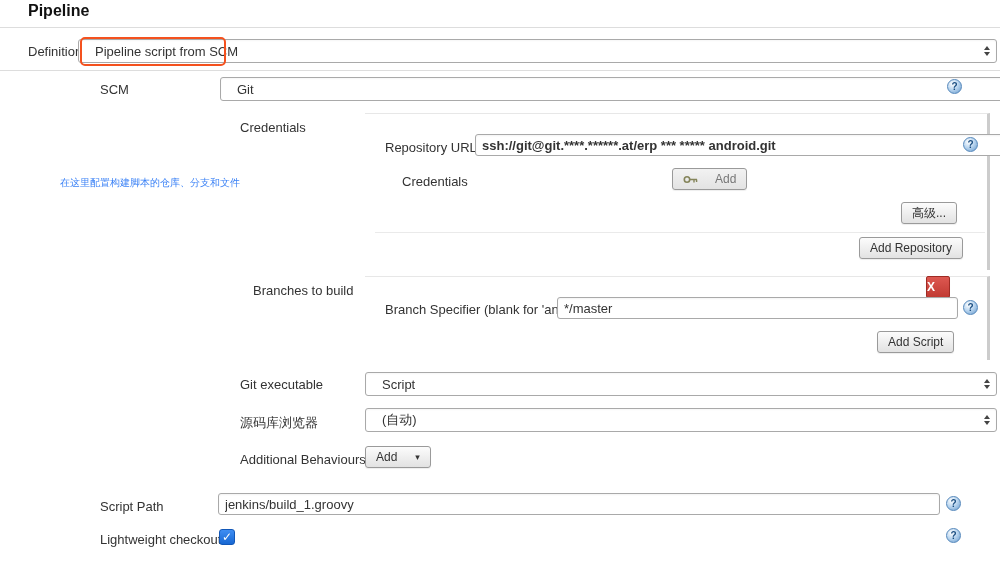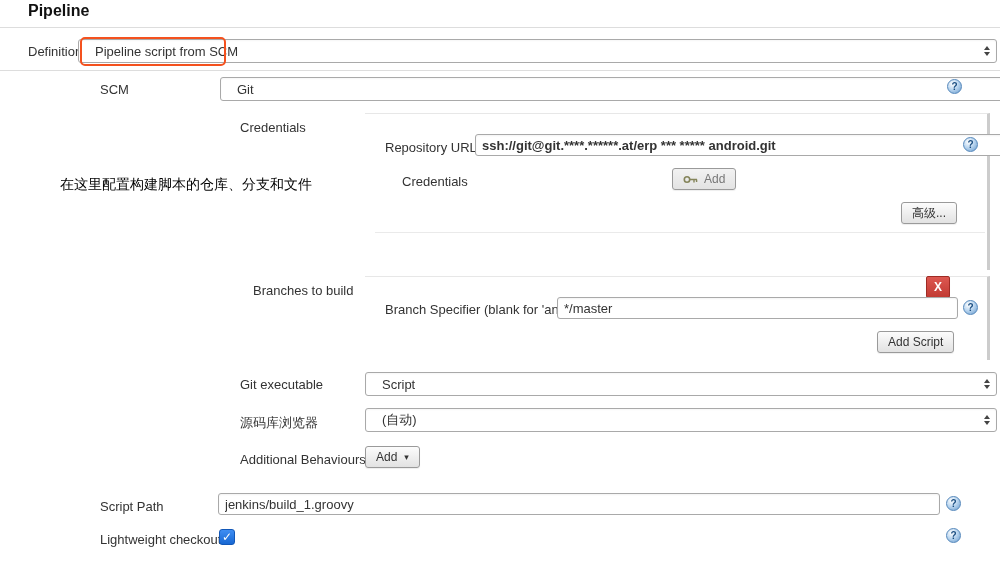--- a/index.html
+++ b/index.html
@@ -12,26 +12,26 @@
   .divider{position:absolute;left:0;width:100%;height:1px;background:#ddd}
   .sep{position:absolute;height:1px;background:#eaeaea}
   .select{position:absolute;background:#fff;border:1px solid #a9a9a9;border-radius:3px;font-size:13px;display:flex;align-items:center;padding:0 20px 0 16px;height:24px;box-shadow:inset 0 1px 2px rgba(0,0,0,.04);cursor:default}
   .select .val{white-space:nowrap;overflow:hidden}
   .arrows{position:absolute;right:6px;top:50%;transform:translateY(-50%);display:flex;flex-direction:column;gap:2px}
   .arrows i{display:block;width:0;height:0;border-left:3.5px solid transparent;border-right:3.5px solid transparent}
   .arrows i.up{border-bottom:4px solid #444}
   .arrows i.down{border-top:4px solid #444}
   .input{position:absolute;border:1px solid #a9a9a9;border-radius:3px;font-size:13px;padding:0 6px;height:22px;font-family:inherit;color:#333;box-shadow:inset 0 1px 2px rgba(0,0,0,.05);background:#fff}
   .help{position:absolute;width:15px;height:15px;border-radius:50%;background:radial-gradient(circle at 35% 30%,#ffffff,#bcd7f0 45%,#6699cc);border:1px solid #5588bb;color:#1c4f82;font-size:10px;font-weight:bold;display:flex;align-items:center;justify-content:center;cursor:pointer}
-  .btn{position:absolute;display:inline-flex;align-items:center;justify-content:center;gap:6px;background:linear-gradient(#fcfcfc,#e2e2e2);border:1px solid #9a9a9a;border-radius:3px;font-size:12px;color:#333;padding:0 10px;height:22px;box-shadow:0 1px 1px rgba(0,0,0,.07);cursor:pointer;white-space:nowrap;font-family:inherit}
+  .btn{position:absolute;display:inline-flex;align-items:center;gap:17px;background:linear-gradient(#fcfcfc,#e2e2e2);border:1px solid #9a9a9a;border-radius:3px;font-size:12px;color:#333;padding:0 10px;height:22px;box-shadow:0 1px 1px rgba(0,0,0,.07);cursor:pointer;white-space:nowrap;font-family:inherit}
   .btn-muted{color:#777;background:linear-gradient(#f2f2f2,#e3e3e3)}
   .btn-delete{background:linear-gradient(#dd5851,#c13a32);border-color:#9e2b24;color:#fff;font-weight:bold;width:24px;padding:0;font-size:12px;border-radius:2px}
   .section-box{position:absolute;border-top:1px solid #e7e7e7;border-right:3px solid #cccccc;pointer-events:none}
   .orange-box{position:absolute;left:1px;top:-3px;width:146px;height:29px;border:2px solid #f4511e;border-radius:5px;pointer-events:none}
-  .annotation{position:absolute;font-size:14px;color:#000000;white-space:nowrap}
+  .annotation{position:absolute;font-size:10px;color:#3b82f6;white-space:nowrap}
   .checkbox{position:absolute;width:16px;height:16px;border-radius:3px;background:linear-gradient(#3f8ef3,#1767d2);border:1px solid #1157b8;color:#fff;font-size:12px;line-height:14px;text-align:center;cursor:pointer}
   .caret{font-size:9px;color:#333;margin-left:1px}
 </style>
 </head>
 <body>
 
 <div class="page">
 
   <h1 class="title" style="left:28px;top:2px">Pipeline</h1>
   <div class="divider" style="top:27px"></div>
@@ -72,20 +72,23 @@
     </svg>
     <span>Add</span>
   </button>
 
   <span class="annotation" style="left:60px;top:176px">在这里配置构建脚本的仓库、分支和文件</span>
 
   <button class="btn" style="left:901px;top:202px;min-width:54px">
     <span>高级...</span>
   </button>
   <div class="sep" style="left:375px;top:232px;width:610px"></div>
+  <button class="btn" style="left:859px;top:237px">
+    <span>Add Repository</span>
+  </button>
 
   <span class="lbl abs" style="left:253px;top:283px">Branches to build</span>
   <div class="section-box" style="left:365px;top:276px;width:625px;height:84px"></div>
   <button class="btn btn-delete" style="left:926px;top:276px">X</button>
 
   <span class="lbl abs" style="left:385px;top:302px">Branch Specifier (blank for 'any')</span>
   <input class="input" style="left: 557px; top: 297px; width: 401px;" value="*/master">
   <div class="help" style="left:963px;top:300px">?</div>
   <button class="btn" style="left:877px;top:331px">
     <span>Add Script</span>

